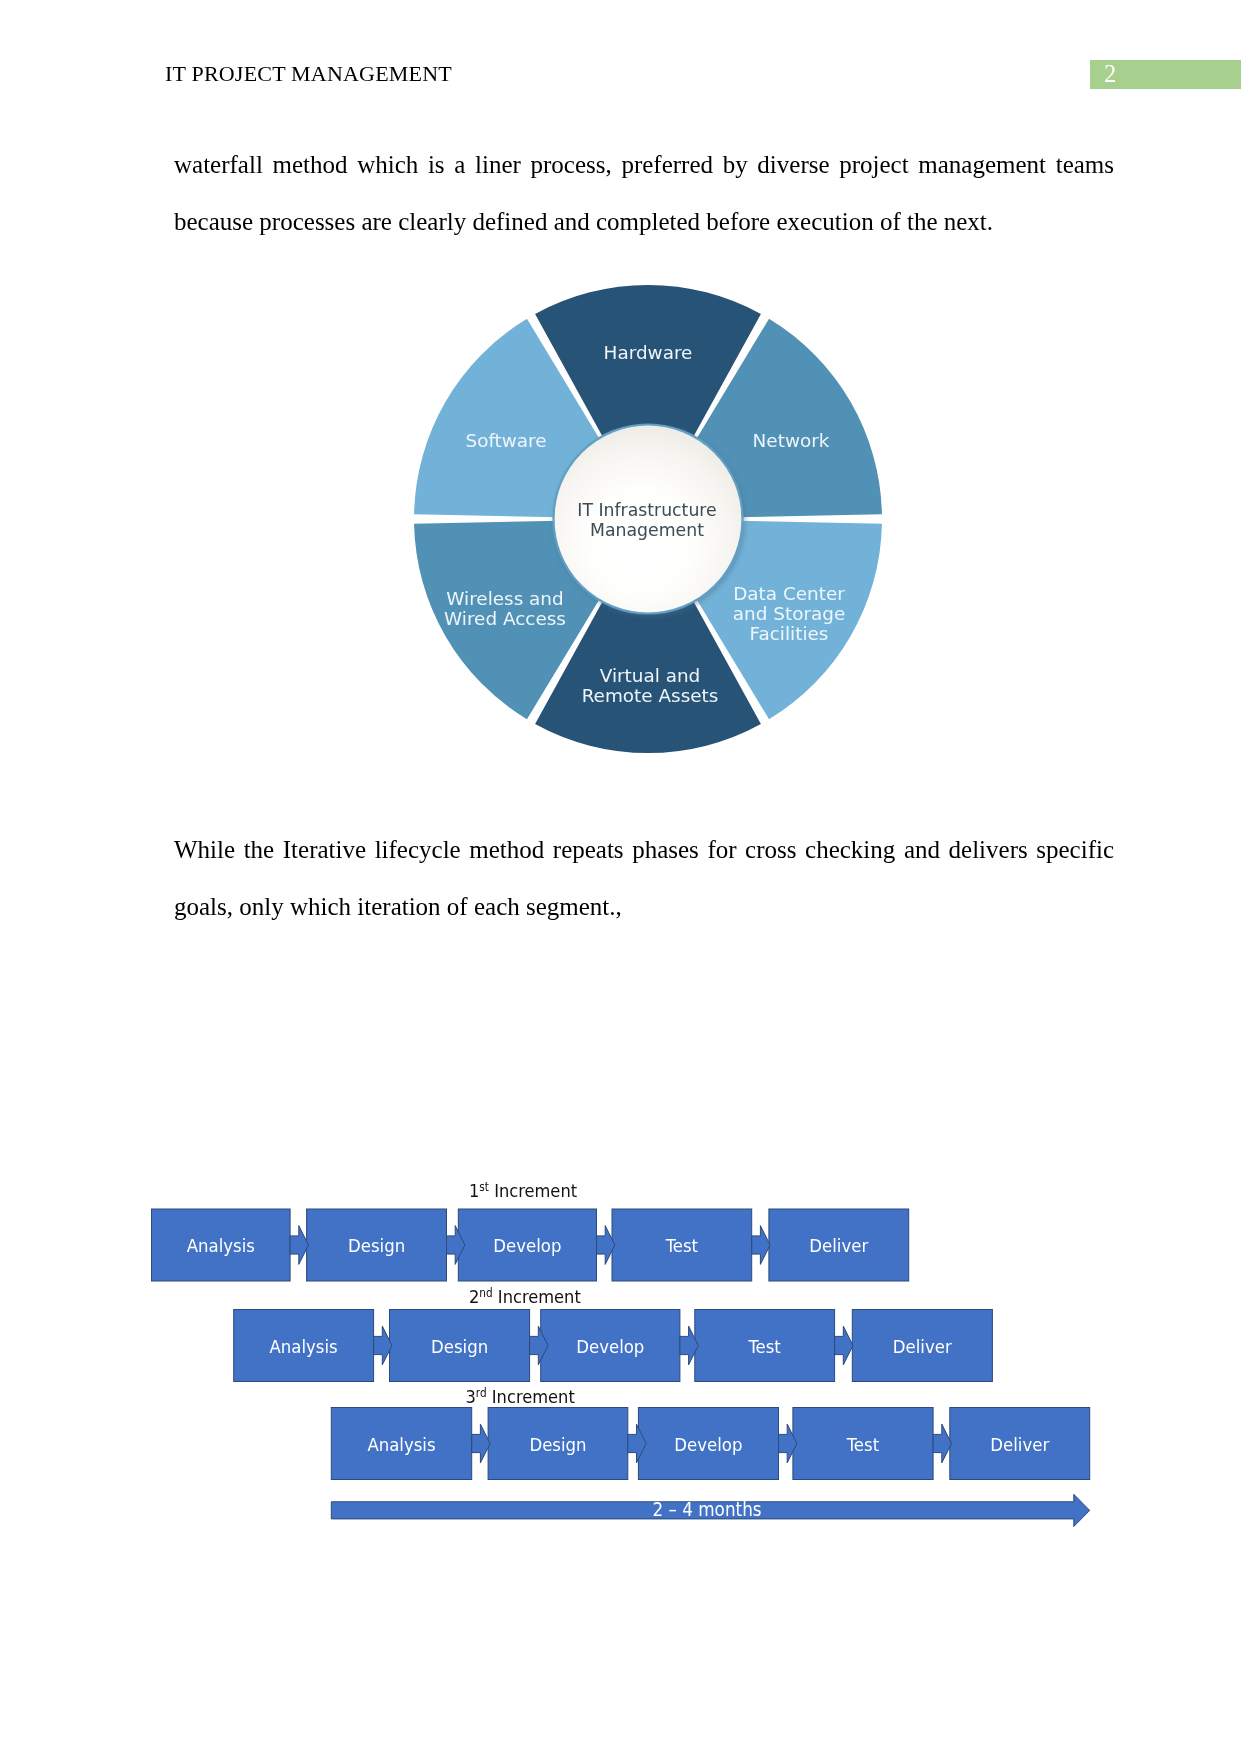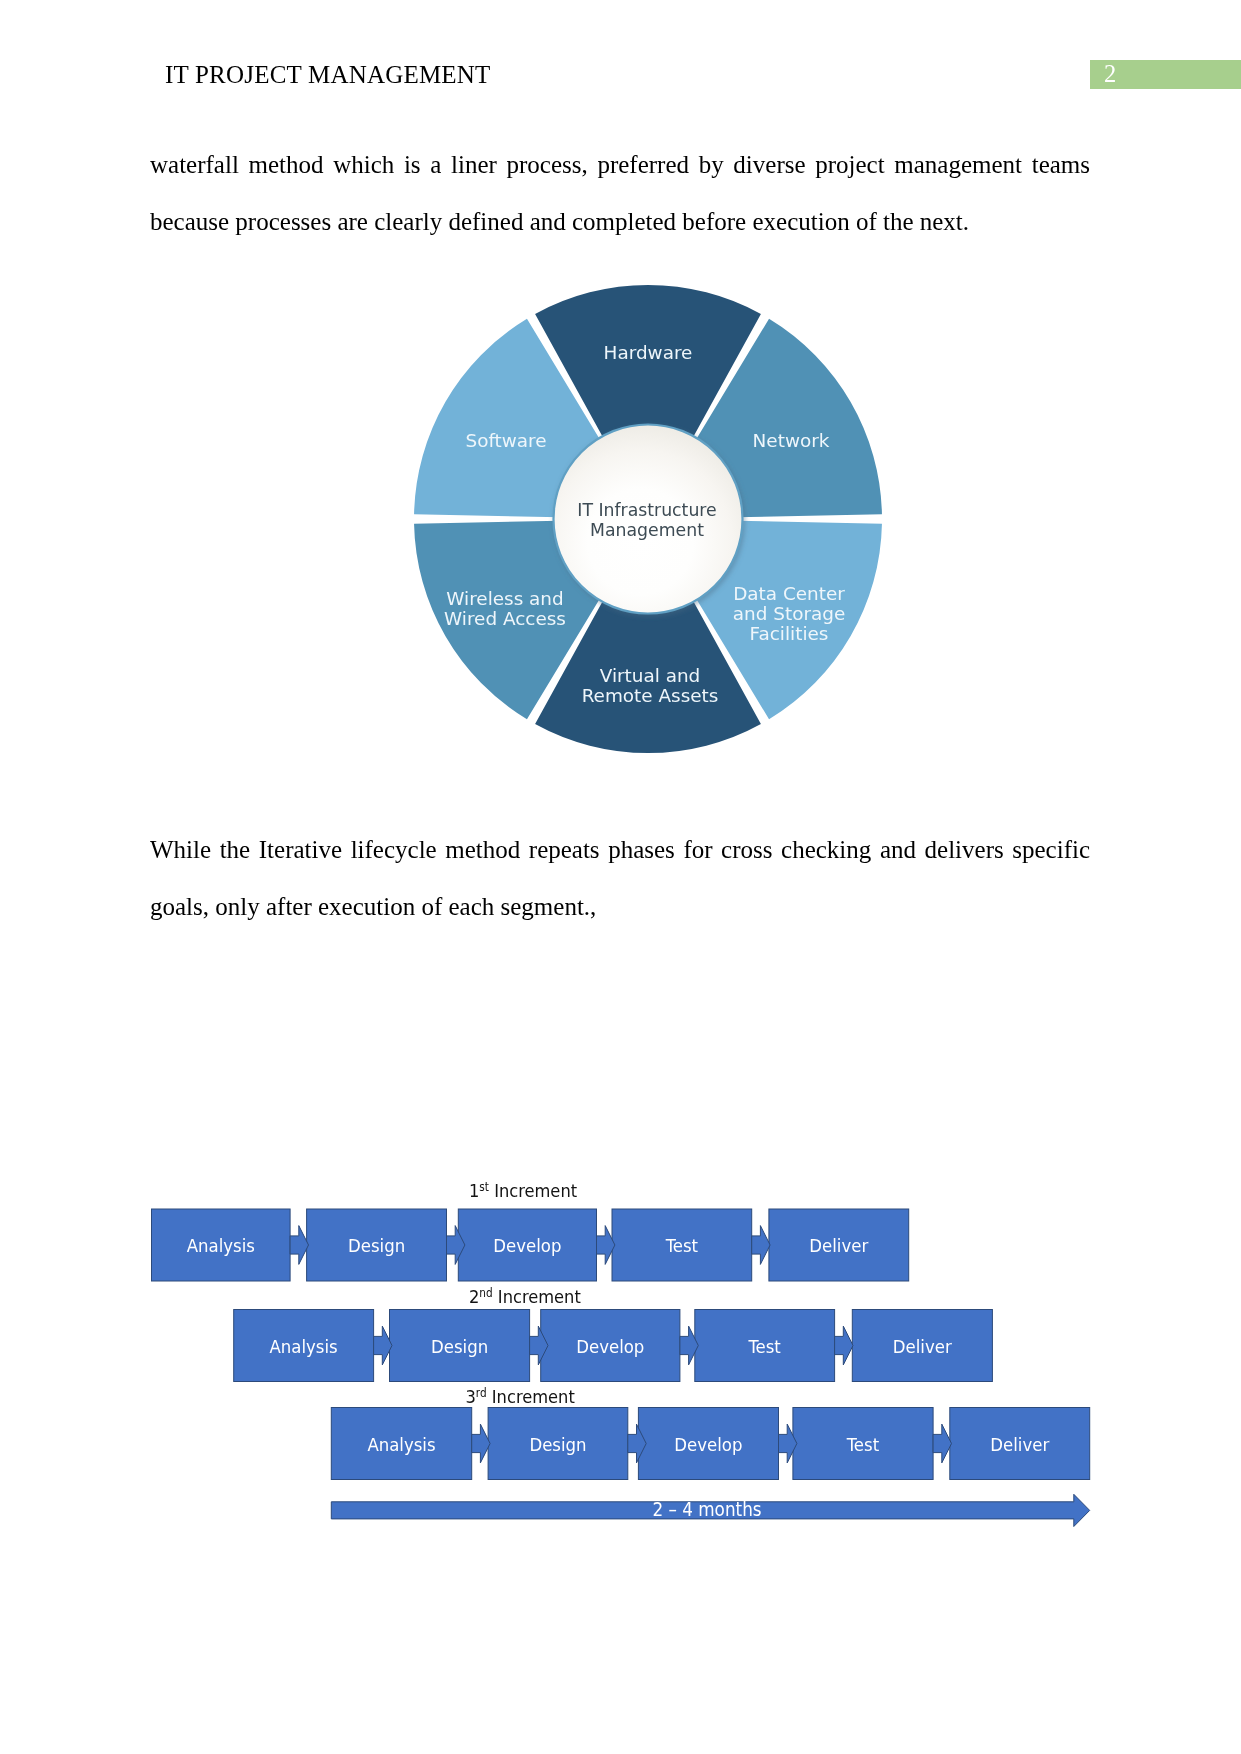--- a/index.html
+++ b/index.html
@@ -10,21 +10,21 @@
     font-family: "Liberation Serif", serif;
     position: relative;
     overflow: hidden;
   }
   .page { position:absolute; inset:0; }
 
   
   .hdr-title {
     position:absolute; left:165px; top:61px;
     font-family:"Liberation Serif", serif;
-    font-size:25px; color:#000; letter-spacing:0.2px;
+    font-size:22px; color:#000; letter-spacing:0.2px;
     white-space:nowrap;
   }
   .pagenum-box {
     position:absolute; left:1090px; top:60px;
     width:151px; height:29px;
     background:#a7cf8d;
   }
   .pagenum {
     position:absolute; left:1104px; top:62px;
     font-family:"Liberation Serif", serif;
@@ -32,20 +32,21 @@
   }
 
   
   .para {
     position:absolute;
     font-family:"Liberation Serif", serif;
     font-size:25px;
     color:#000000;
     text-align:justify;
     line-height:57px;
+    margin-left:24px;
   }
 
   
   #donut-figure { position:absolute; left:395px; top:268px; width:505px; height:505px; }
   #donut-figure svg { display:block; }
   .donut-label {
     font-family:"DejaVu Sans", sans-serif;
     fill:#eef6fb;
     font-size:18.4px;
     text-anchor:middle;
@@ -84,21 +85,21 @@
 </style>
 </head>
 <body>
 
 <div class="page">
   <div class="hdr-title">IT PROJECT MANAGEMENT</div>
   <div class="pagenum-box" style="background: rgb(167, 207, 141);"></div>
   <div class="pagenum">2</div>
 
   <div class="para" style="left:150px; top:136px; width:940px;">waterfall method which is a liner process, preferred by diverse project management teams because processes are clearly defined and completed before execution of the next.</div>
-  <div class="para" style="left:150px; top:820.5px; width:940px;">While the Iterative lifecycle method repeats phases for cross checking and delivers specific goals, only after execution of each segment.,</div>
+  <div class="para" style="left:150px; top:820.5px; width:940px;">While the Iterative lifecycle method repeats phases for cross checking and delivers specific goals, only which iteration of each segment.,</div>
 
   <div id="donut-figure">
   <svg width="505" height="505" viewBox="0 0 505 505" xmlns="http://www.w3.org/2000/svg">
     <defs>
       <radialGradient id="centerGrad" cx="46%" cy="62%" r="62%">
         <stop offset="0%" stop-color="#ffffff"></stop>
         <stop offset="45%" stop-color="#fefefd"></stop>
         <stop offset="78%" stop-color="#f7f5f1"></stop>
         <stop offset="100%" stop-color="#eeece6"></stop>
       </radialGradient>

